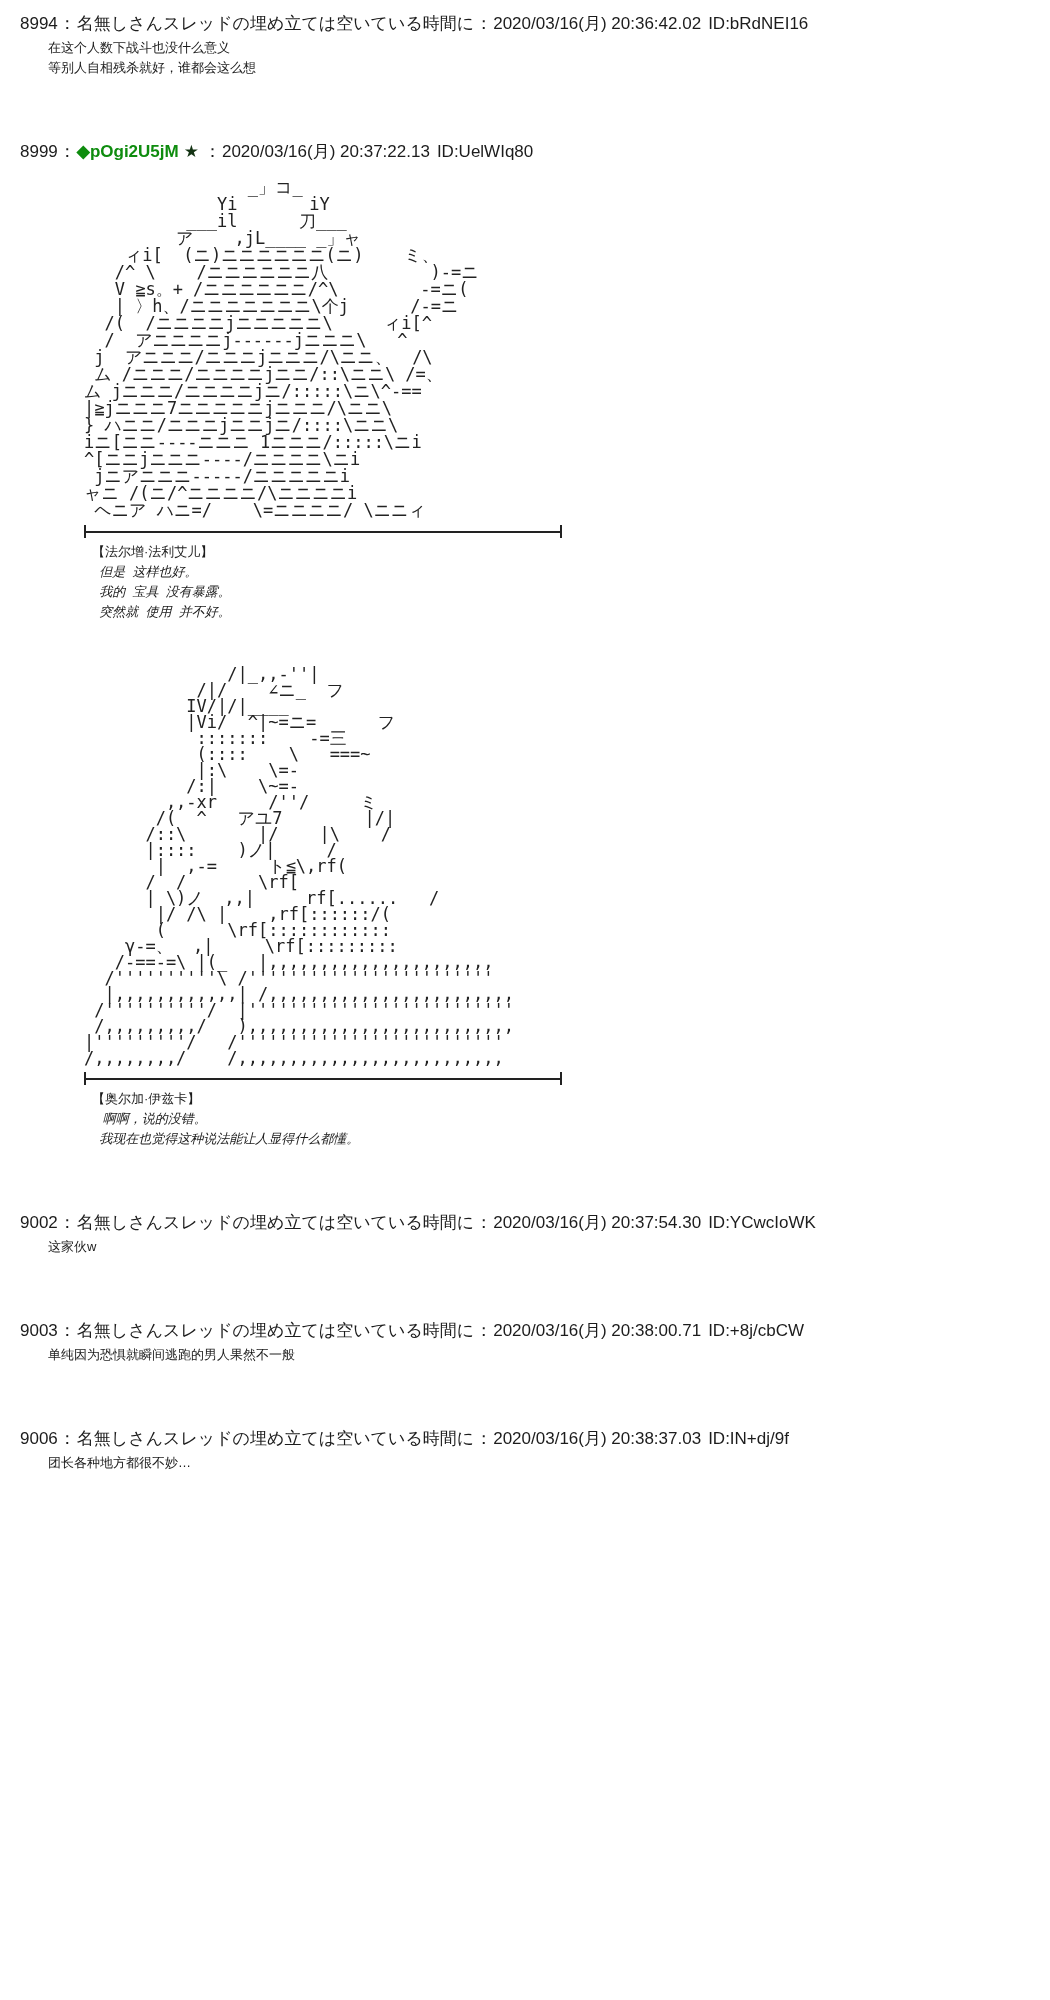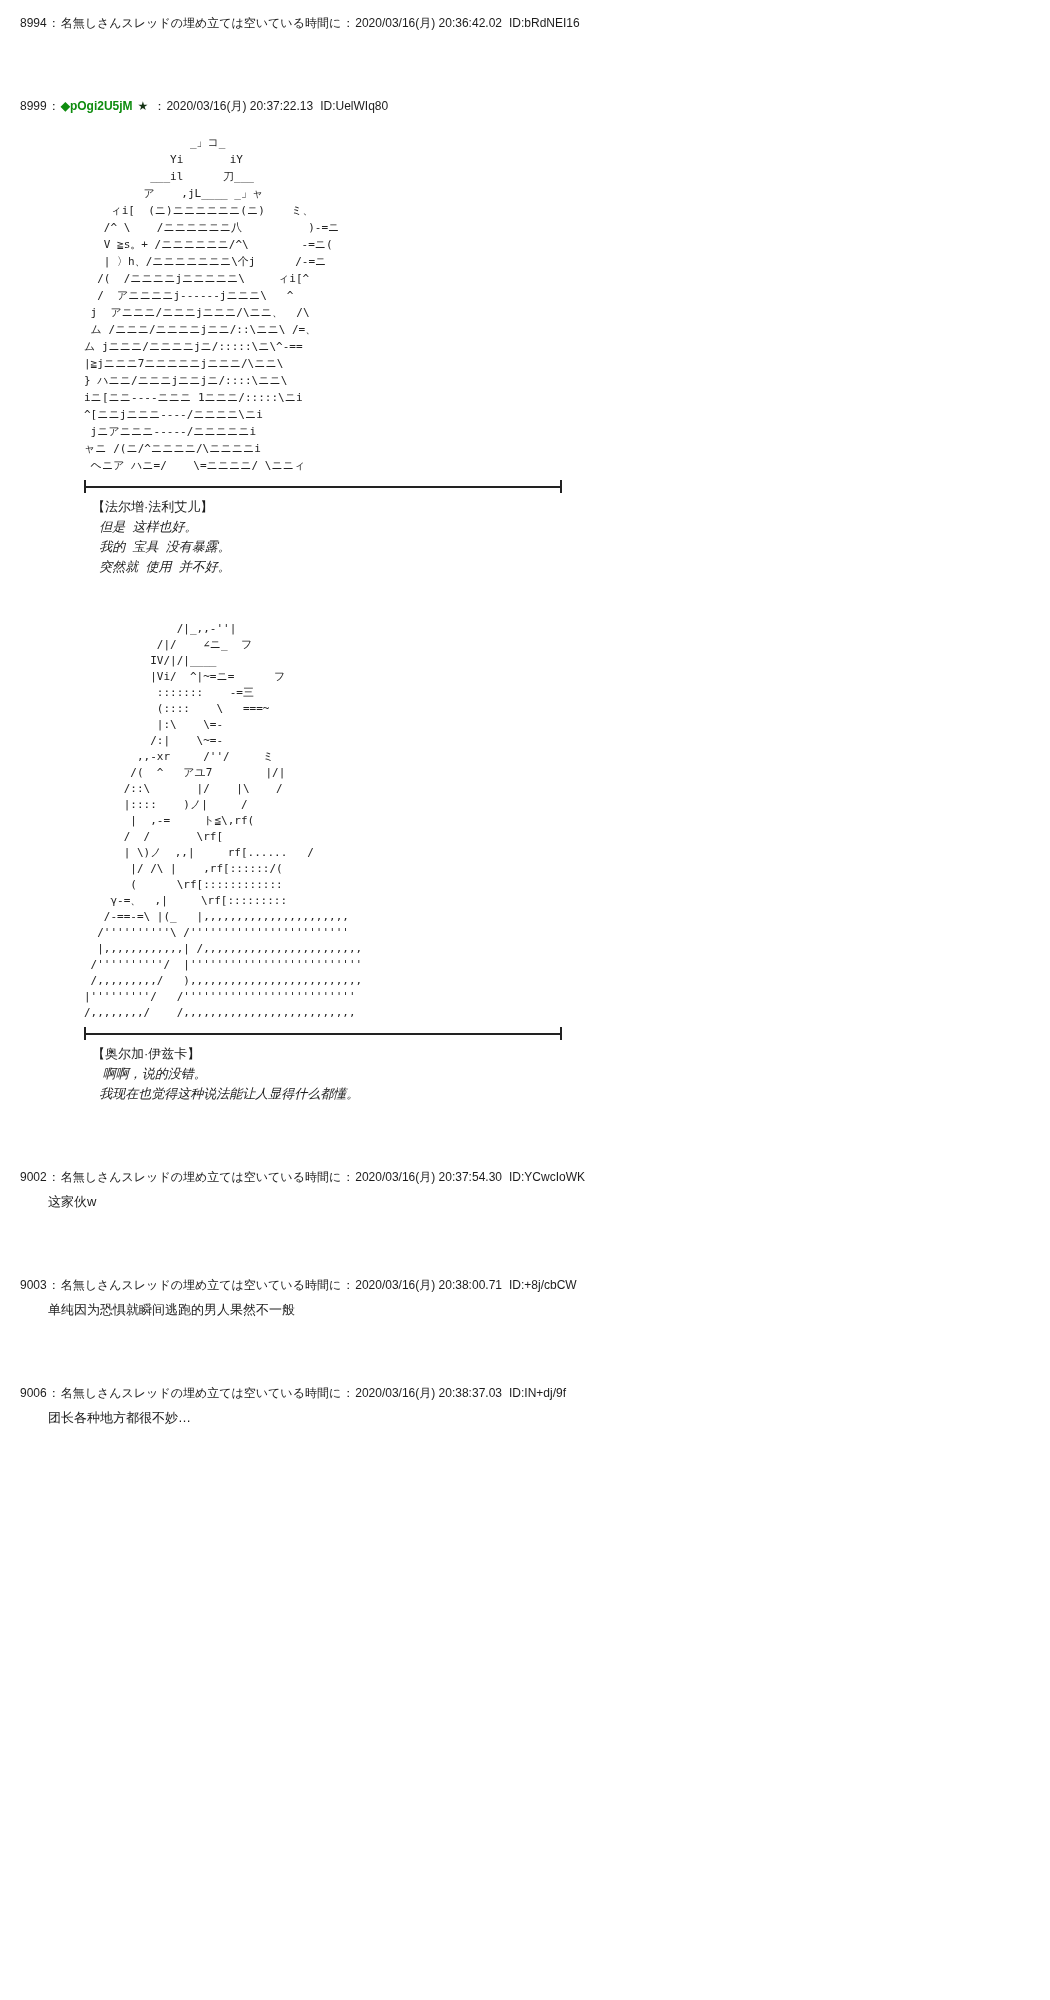--- a/index.html
+++ b/index.html
@@ -7,33 +7,33 @@
   body {
     width: 1050px;
     min-height: 2000px;
     color: var(--text, #1c1c1c);
     font-family: "Liberation Sans", sans-serif;
     font-size: 13px;
   }
   .page { padding: 14px 16px 60px 20px; }
   .post { margin-bottom: 64px; }
   .post:last-child { margin-bottom: 12px; }
-  .post-header { font-size: 12px; line-height: 19px; white-space: nowrap; }
+  .post-header { font-size: 17px; line-height: 19px; white-space: nowrap; }
   .post-header .colon { margin: 0 1px; }
   .post-header .pid { margin-left: 7px; }
   .post-header .trip { color: var(--trip-green, #0e8c0e); font-weight: bold; }
   .post-header .star { margin: 0 4px 0 5px; color: #143314; }
   .post-body {
     margin: 5px 0 0 28px;
     white-space: pre-wrap;
     line-height: 20px;
   }
   .aa {
     font-family: "DejaVu Sans Mono", monospace;
-    font-size: 11px;
+    font-size: 17px;
     line-height: 17px;
     white-space: pre;
     margin: 18px 0 0 64px;
     color: #222;
   }
   .aa.aa-second { margin-top: 44px; line-height: 16px; }
   .aa-rule {
     display: flex;
     align-items: center;
     width: 478px;
@@ -49,20 +49,22 @@
 </style>
 </head>
 <body style="background: rgb(255, 255, 255);">
 
 <div class="page">
 
   <section class="post" id="post-8994">
     <div class="post-header">
       <span>8994</span><span class="colon">：</span><span>名無しさんスレッドの埋め立ては空いている時間に</span><span class="colon">：</span><span>2020/03/16(月) 20:36:42.02</span><span class="pid">ID:bRdNEI16</span>
     </div>
+    <div class="post-body">在这个人数下战斗也没什么意义
+等别人自相残杀就好，谁都会这么想</div>
   </section>
 
   <section class="post" id="post-8999">
     <div class="post-header">
       <span>8999</span><span class="colon">：</span><span class="trip">◆pOgi2U5jM</span><span class="star">★</span><span class="colon">：</span><span>2020/03/16(月) 20:37:22.13</span><span class="pid">ID:UelWIq80</span>
     </div>
 
     <pre class="aa">                _」コ_
              Yi       iY
           ___il      刀___

